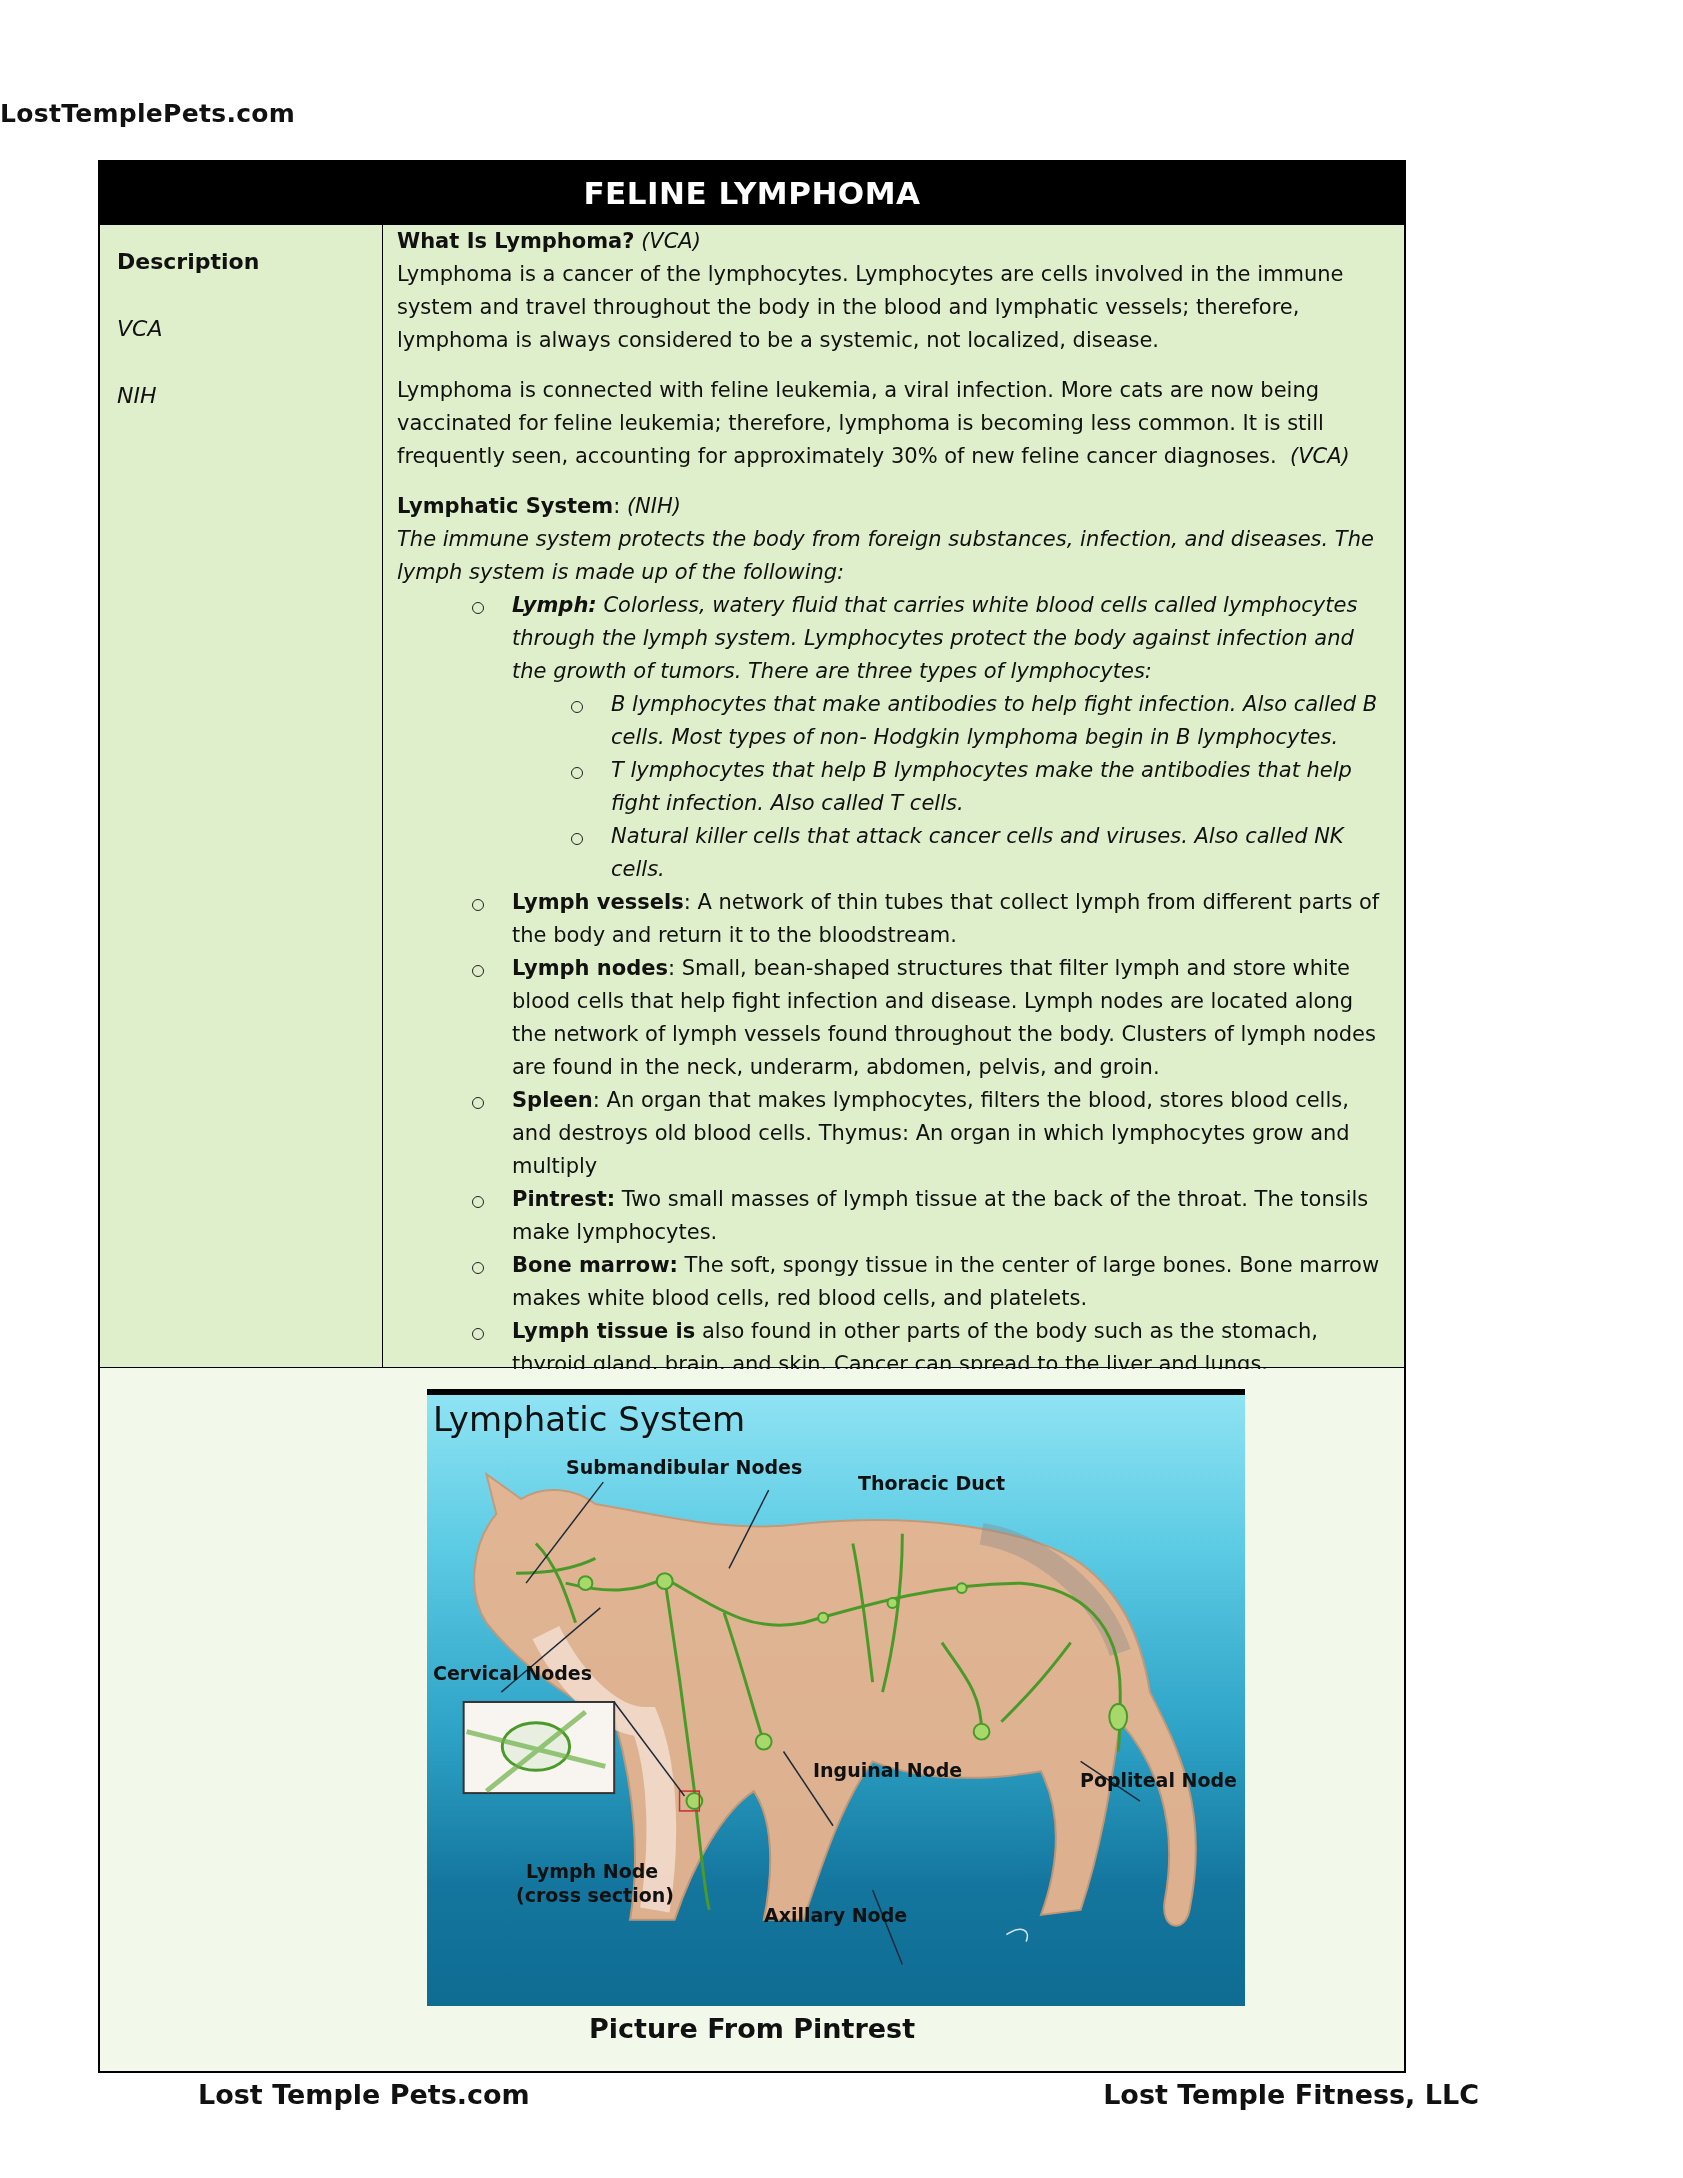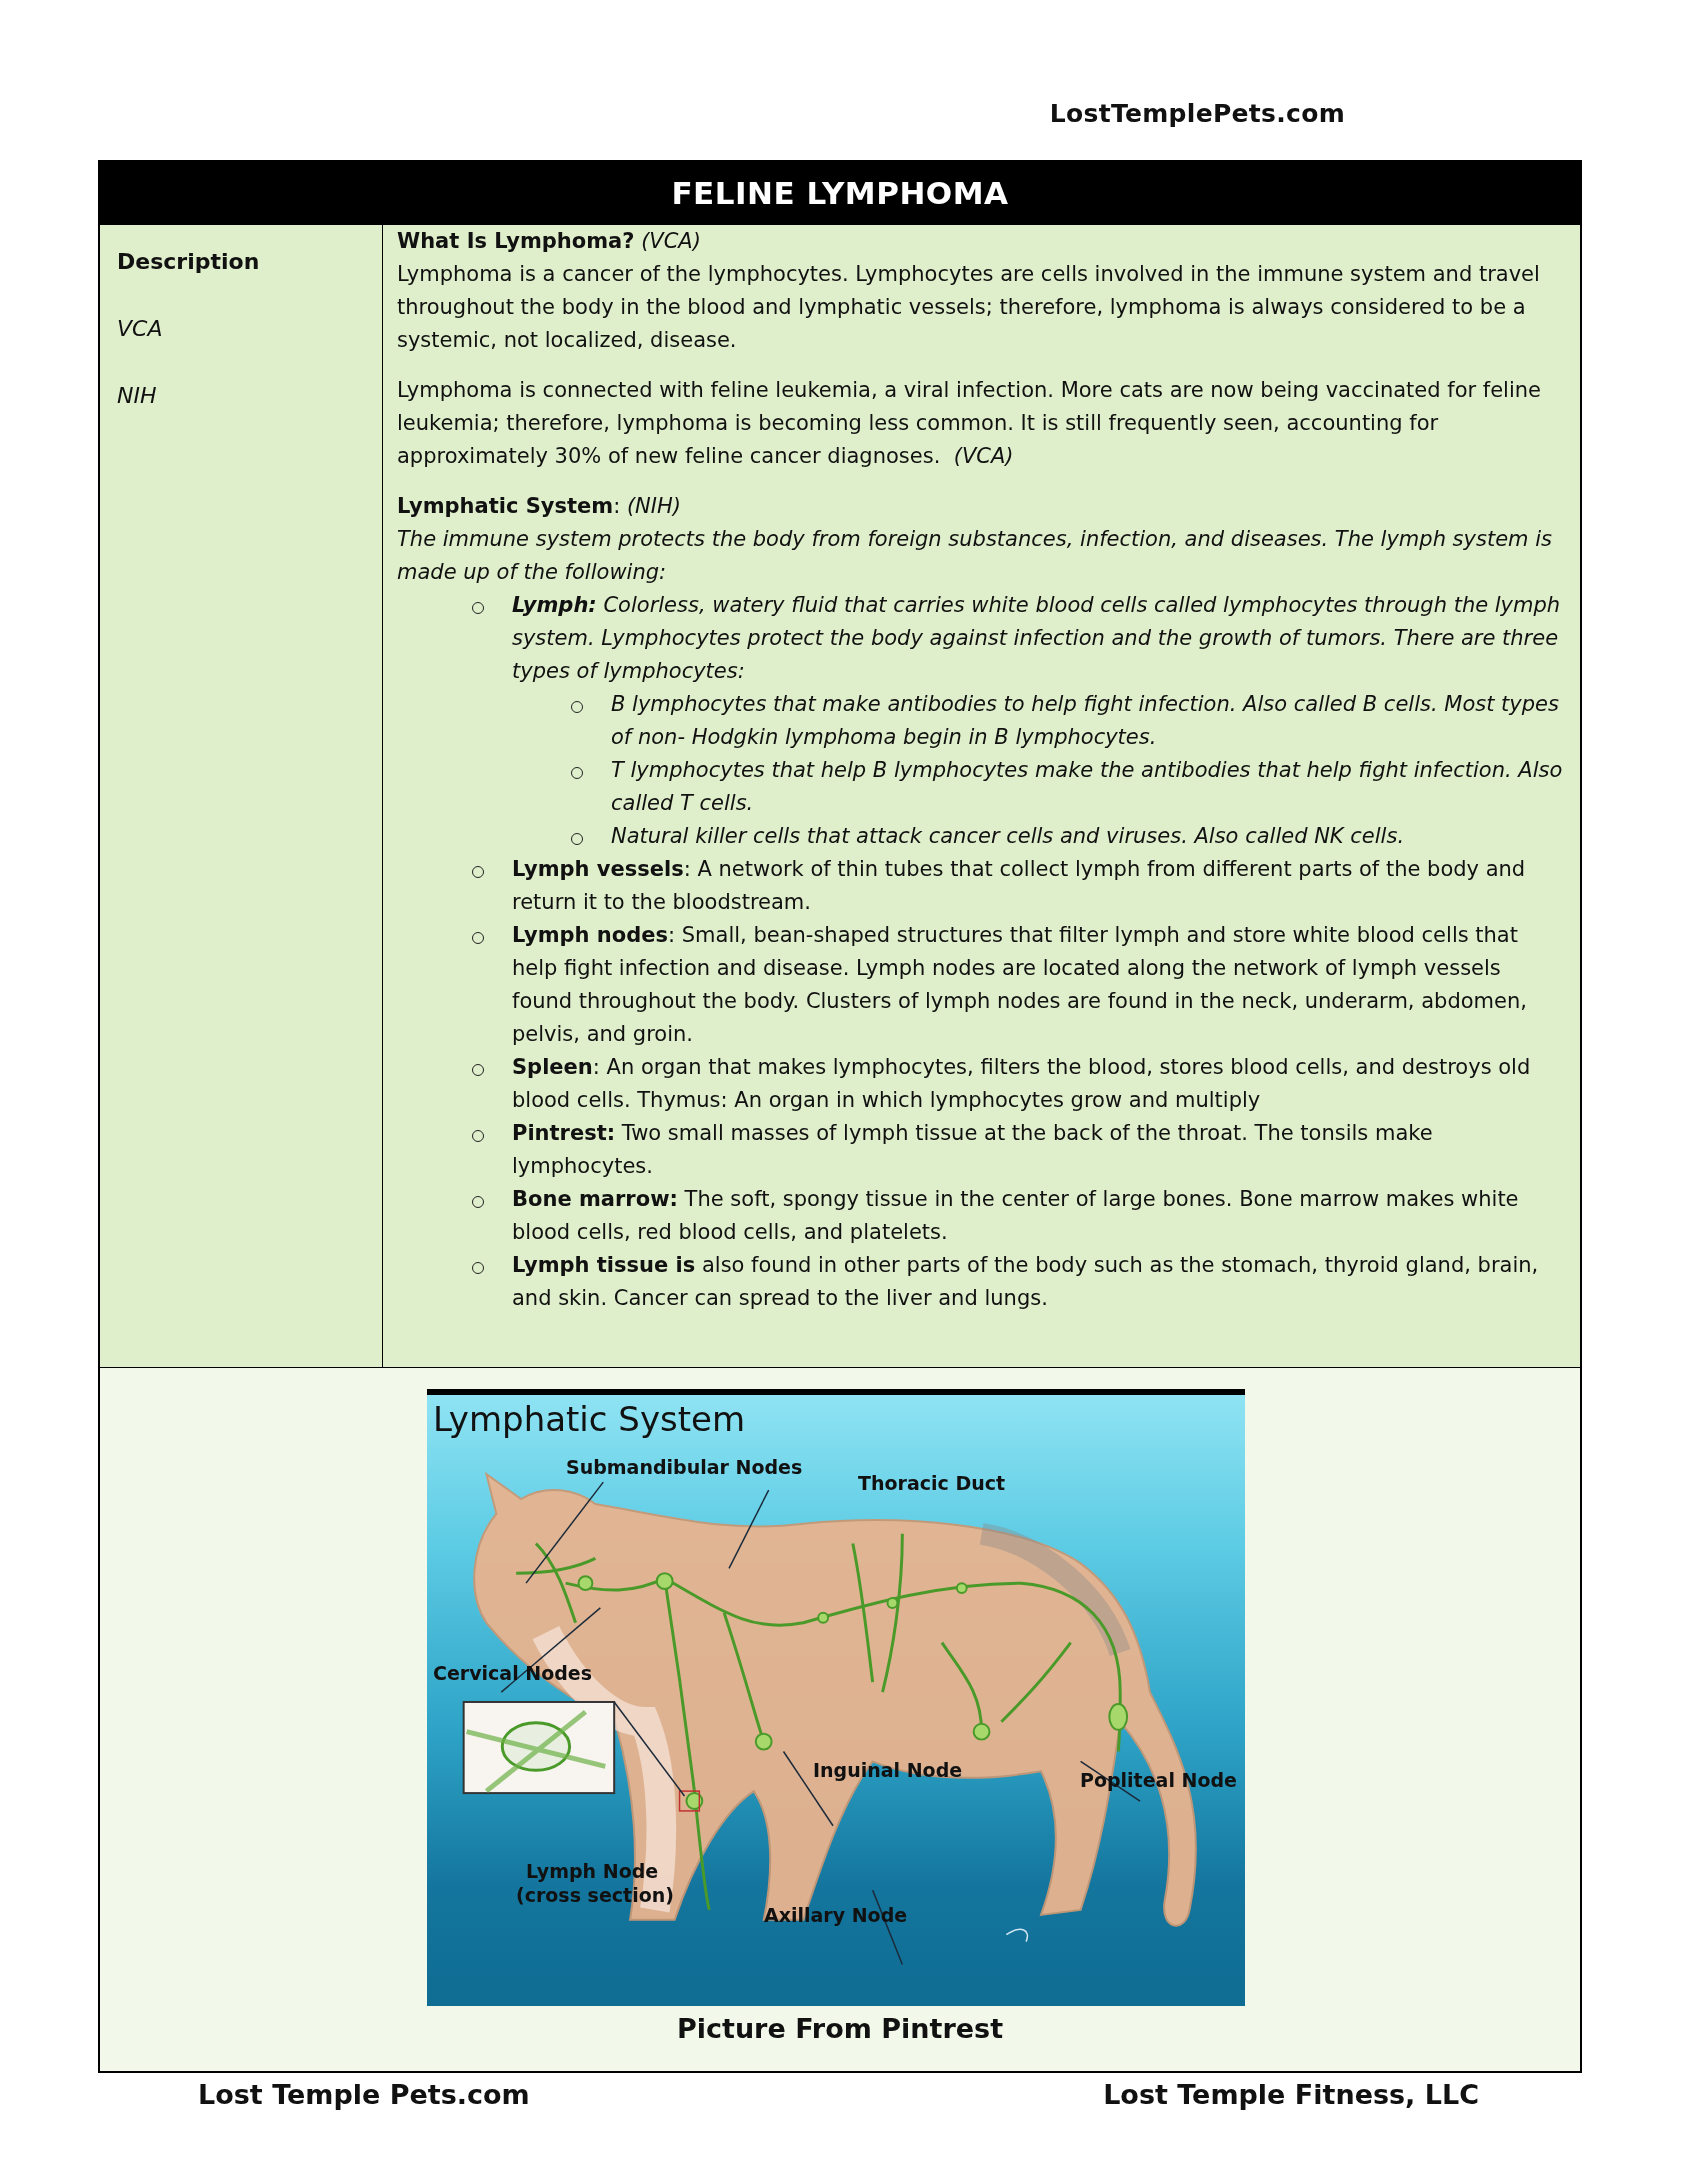--- a/index.html
+++ b/index.html
@@ -2,25 +2,25 @@
 <html><head>
 <meta charset="utf-8">
 <style>
   html, body { margin: 0; padding: 0; }
   body {
     width: 1683px; height: 2178px; background: #ffffff; position: relative;
     font-family: "DejaVu Sans", "Liberation Sans", sans-serif; color: #111;
     overflow: hidden;
   }
   .site-header {
-    position: absolute; top: 99px; left: 0; width: 1345px; text-align: right;
+    position: absolute; top: 99px; left: 0; width: 1345px; text-align: left;
     font-weight: bold; font-size: 25px; letter-spacing: 0.3px;
   }
   .sheet {
-    position: absolute; left: 98px; top: 160px; width: 1484px; height: 1913px;
+    position: absolute; left: 98px; top: 160px; width: 1308px; height: 1913px;
     border: 2px solid #000; box-sizing: border-box; background: #f3f9ea;
   }
   .title-bar {
     position: absolute; left: 0; top: 0; right: 0; height: 63px; background: #000;
     color: #fff; font-weight: bold; font-size: 31px; text-align: center; line-height: 63px;
     letter-spacing: 0.5px;
   }
   .row-desc {
     position: absolute; left: 0; top: 63px; right: 0; height: 1142px; background: #e0efcb;
     border-bottom: 1.5px solid #000;

